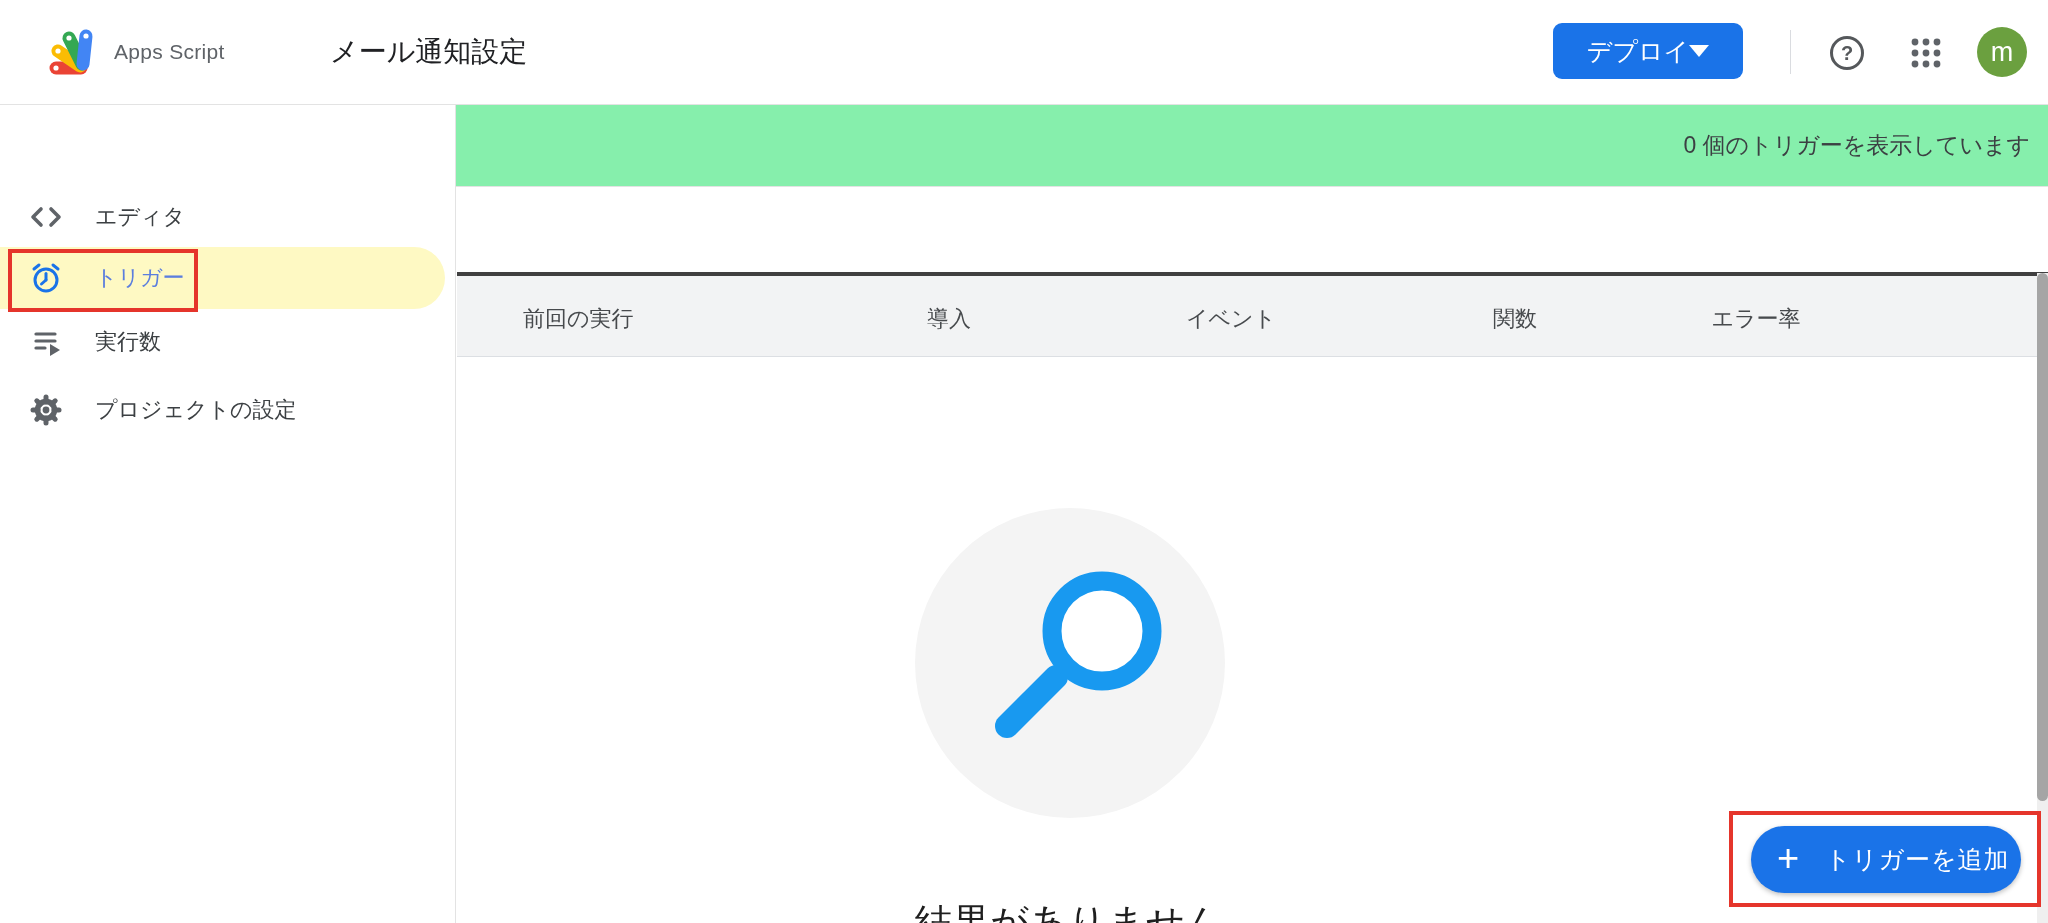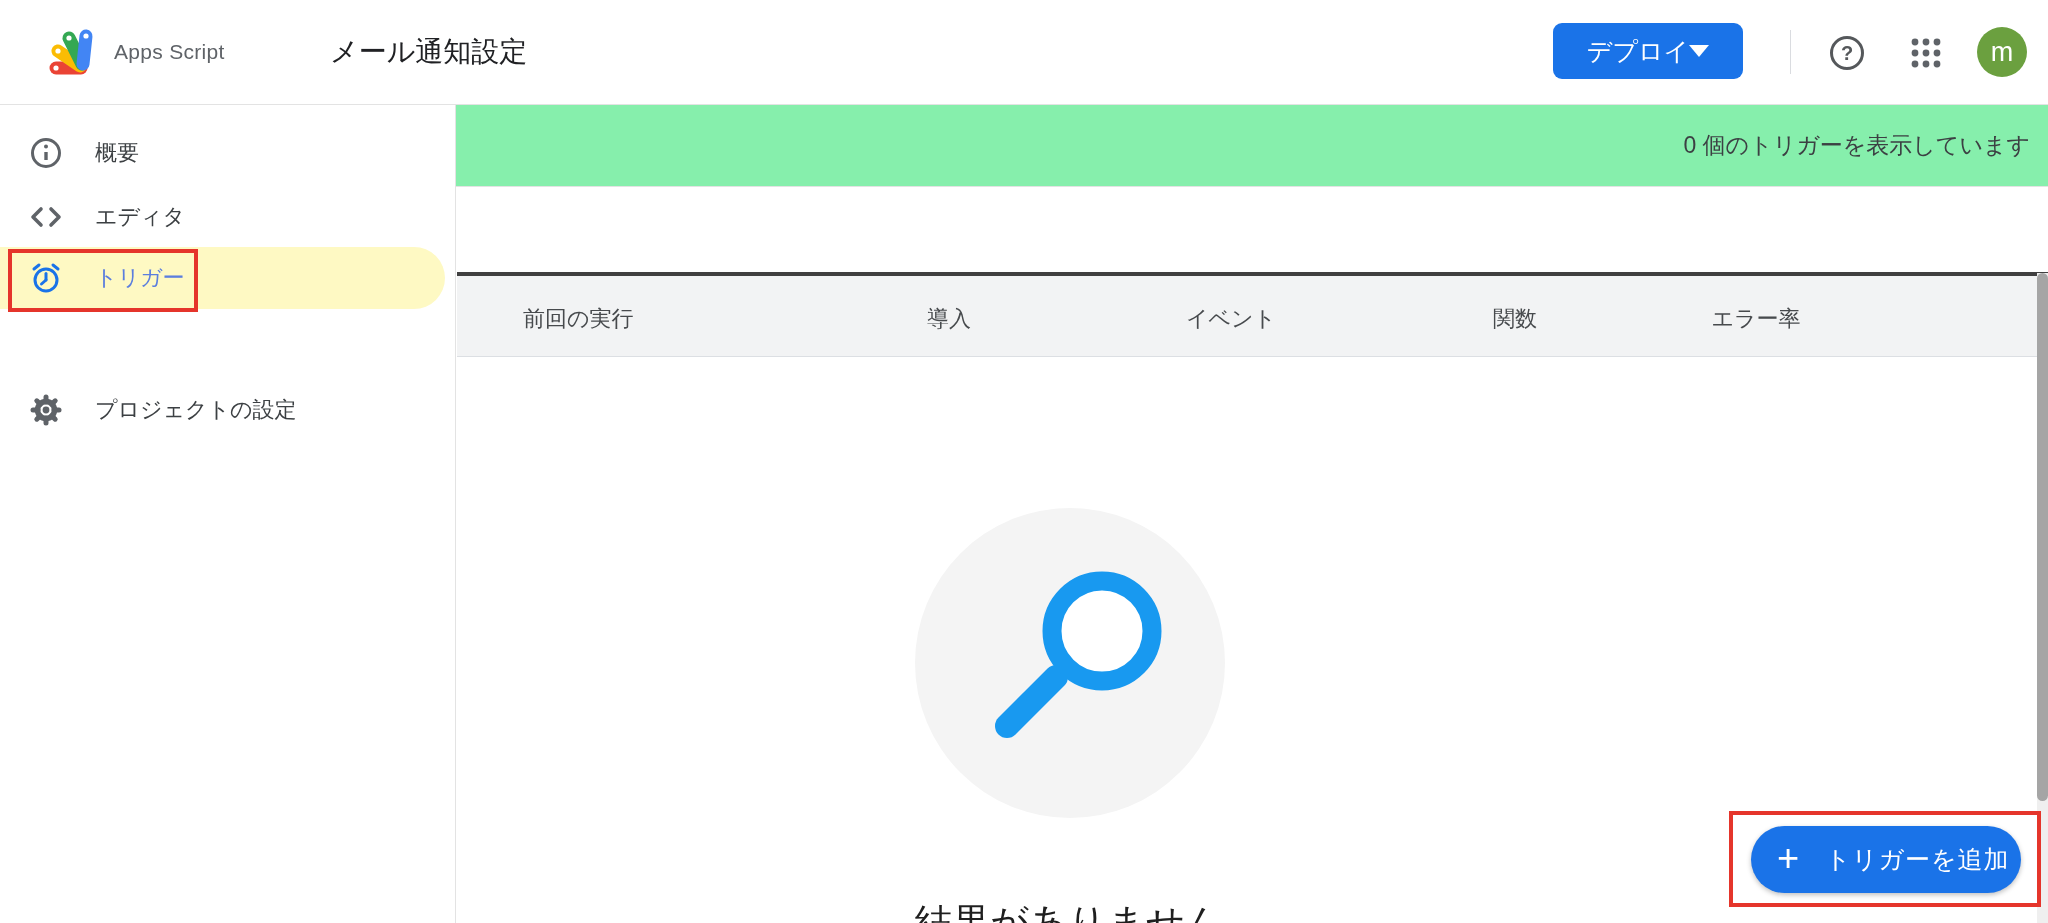--- a/index.html
+++ b/index.html
@@ -129,30 +129,20 @@
     <span class="fab-plus">+</span>
     <span class="fab-label">トリガーを追加</span>
   </button>
 
   <div class="scroll-track">
     <div class="scroll-thumb"></div>
   </div>
 
   <div class="sidebar">
 
-    <div class="side-item" style="top:17px">
-      <span class="icon">
-        <svg width="34" height="34" viewBox="0 0 34 34">
-          <circle cx="17" cy="17" r="13.5" fill="none" stroke="#5f6368" stroke-width="3"></circle>
-          <line x1="17" y1="16" x2="17" y2="24" stroke="#5f6368" stroke-width="3.4"></line>
-          <circle cx="17" cy="10.6" r="2" fill="#5f6368"></circle>
-        </svg>
-      </span>
-      <span class="label">概要</span>
-    </div>
 
     <div class="side-item" style="top:81px">
       <span class="icon">
         <svg width="34" height="34" viewBox="0 0 34 34" fill="none" stroke="#5f6368" stroke-width="3.6" stroke-linecap="round" stroke-linejoin="round">
           <polyline points="12,9 4,17 12,25"></polyline>
           <polyline points="22,9 30,17 22,25"></polyline>
         </svg>
       </span>
       <span class="label">エディタ</span>
     </div>
@@ -165,20 +155,33 @@
             <line x1="5" y1="8" x2="10" y2="4"></line>
             <line x1="29" y1="8" x2="24" y2="4"></line>
             <line x1="17" y1="19" x2="17" y2="12.5"></line>
             <line x1="17" y1="19" x2="12.5" y2="23"></line>
           </g>
         </svg>
       </span>
       <span class="label">トリガー</span>
     </div>
 
+    <div class="side-item" style="top:206px">
+      <span class="icon">
+        <svg width="34" height="34" viewBox="0 0 34 34">
+          <g stroke="#5f6368" stroke-width="3.2" stroke-linecap="round">
+            <line x1="7" y1="9" x2="26" y2="9"></line>
+            <line x1="7" y1="16" x2="26" y2="16"></line>
+            <line x1="7" y1="23" x2="16" y2="23"></line>
+          </g>
+          <polygon points="21,19 21,31 31,25" fill="#5f6368"></polygon>
+        </svg>
+      </span>
+      <span class="label">実行数</span>
+    </div>
 
     <div class="side-item" style="top:274px">
       <span class="icon">
         <svg width="34" height="34" viewBox="0 0 34 34">
           <g stroke="#5f6368" stroke-width="5" stroke-linecap="round">
             <line x1="17" y1="4" x2="17" y2="9"></line>
             <line x1="17" y1="25" x2="17" y2="30"></line>
             <line x1="4" y1="17" x2="9" y2="17"></line>
             <line x1="25" y1="17" x2="30" y2="17"></line>
             <line x1="7.8" y1="7.8" x2="11.3" y2="11.3"></line>

